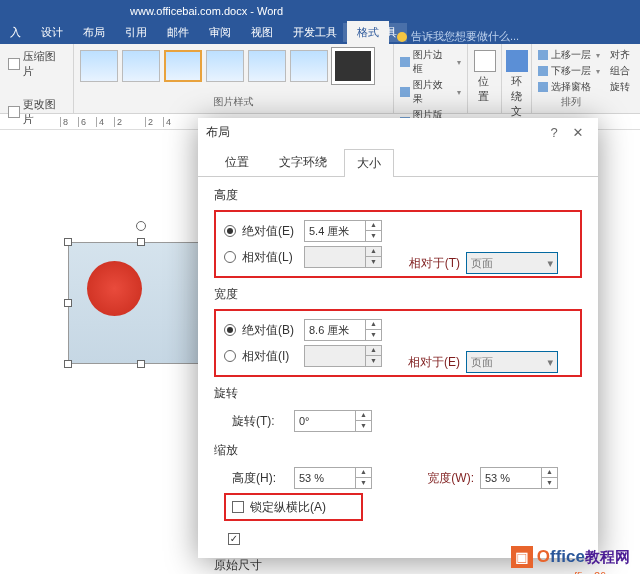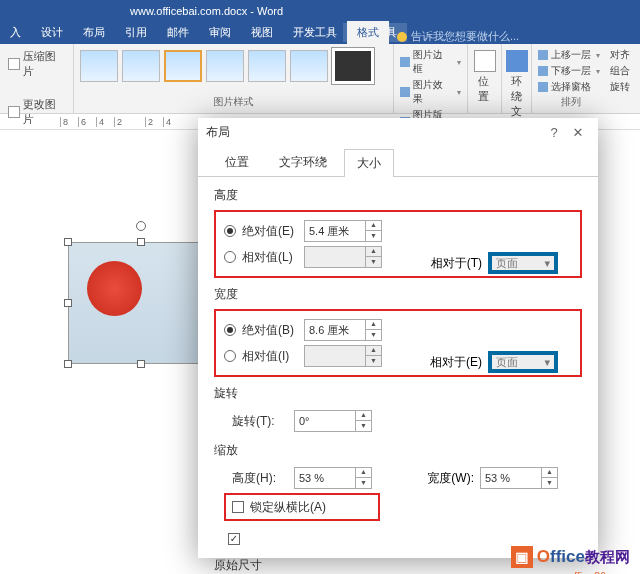--- a/index.html
+++ b/index.html
@@ -59,31 +59,31 @@
 .dlg-tab { padding:5px 12px; border:1px solid transparent; border-bottom:none; color:#333; font-size:12px; cursor:pointer; }
 .dlg-tab.active { border-color:#ccc; background:#fff; position:relative; top:1px; }
 .dlg-body { padding:10px 16px 14px 16px; color:#333; }
 .section { margin-bottom:8px; }
 .section .title { font-size:12px; margin-bottom:6px; }
 .redbox { border:2px solid #e02424; padding:6px 8px; margin:2px 0 8px 0; }
 .row { display:flex; align-items:center; height:26px; }
 .radio { width:12px;height:12px;border:1px solid #666;border-radius:50%;margin-right:6px;display:inline-flex;align-items:center;justify-content:center; }
 .radio.checked::after{content:"";width:6px;height:6px;background:#333;border-radius:50%;}
 .lbl { width:62px; }
-.lbl2 { width:58px; text-align:right; margin-right:6px; color:#000000; }
+.lbl2 { width:58px; text-align:right; margin-right:6px; color:#7f1d1d; }
 .val-input { width:78px; height:22px; border:1px solid #aaa; display:flex; align-items:center; }
 .val-input .v { flex:1; padding:0 4px; font-size:11px; }
 .spin { width:16px; display:flex; flex-direction:column; }
 .spin div{height:11px;border-left:1px solid #aaa;font-size:7px;text-align:center;line-height:10px;color:#555;}
 .spin div:first-child{border-bottom:1px solid #aaa;}
-.select { width:70px;height:22px;border:4px solid #0369a1;background:#eee;display:flex;align-items:center;padding:0 4px;font-size:11px;color:#777;justify-content:space-between;}
+.select { width:92px;height:22px;border:1px solid #0369a1;background:#eee;display:flex;align-items:center;padding:0 4px;font-size:11px;color:#777;justify-content:space-between;}
 .relgrp { position:absolute; right:24px; display:flex; align-items:center; }
 .chk { width:12px;height:12px;border:1px solid #666;margin-right:6px;display:inline-flex;align-items:center;justify-content:center;font-size:10px; }
 .chk.checked::after{content:"✓";font-size:10px;color:#333;line-height:10px;}
-.redbox.small { width:156px; padding:3px 6px; }
+.redbox.small { width:139px; padding:3px 6px; }
 
 
 .wm { position:absolute; right:10px; bottom:6px; display:flex; align-items:center; gap:4px; font-size:17px; font-weight:bold; }
 .wm .cube{width:22px;height:22px;background:#e8642c;display:flex;align-items:center;justify-content:center;color:#fff;font-size:14px;}
 .wm .o{color:#e8642c}.wm .ff{color:#2b579a}.wm .r{color:#4c1d95;font-weight:bold;font-size:15px}
 .wm .url{position:absolute;right:0;bottom:-14px;font-size:11px;color:#e8642c;font-weight:normal}
 </style>
 </head>
 <body>
 

